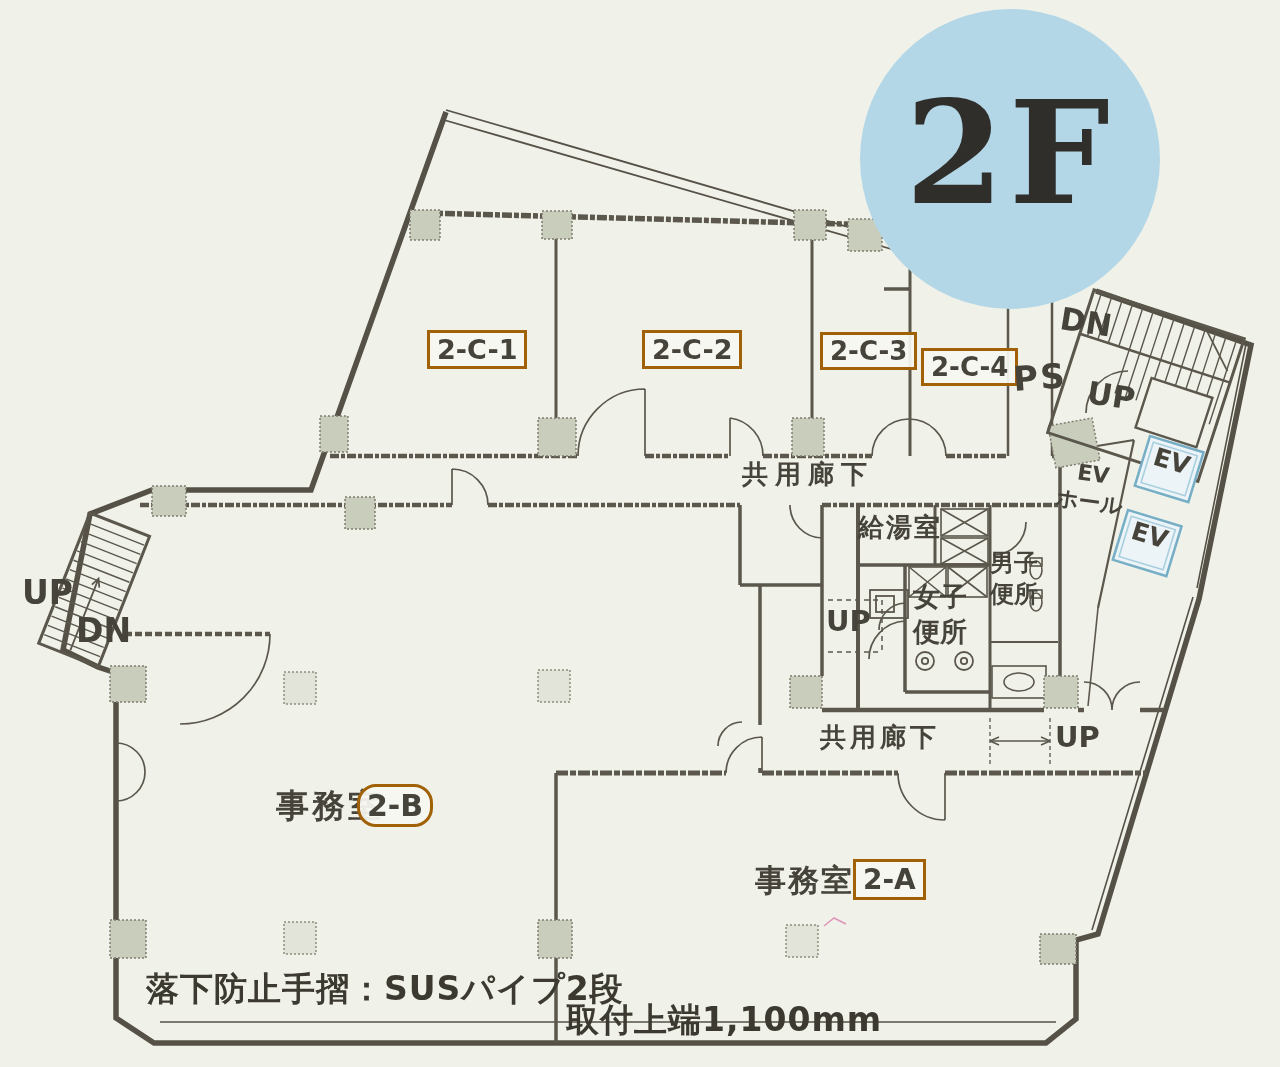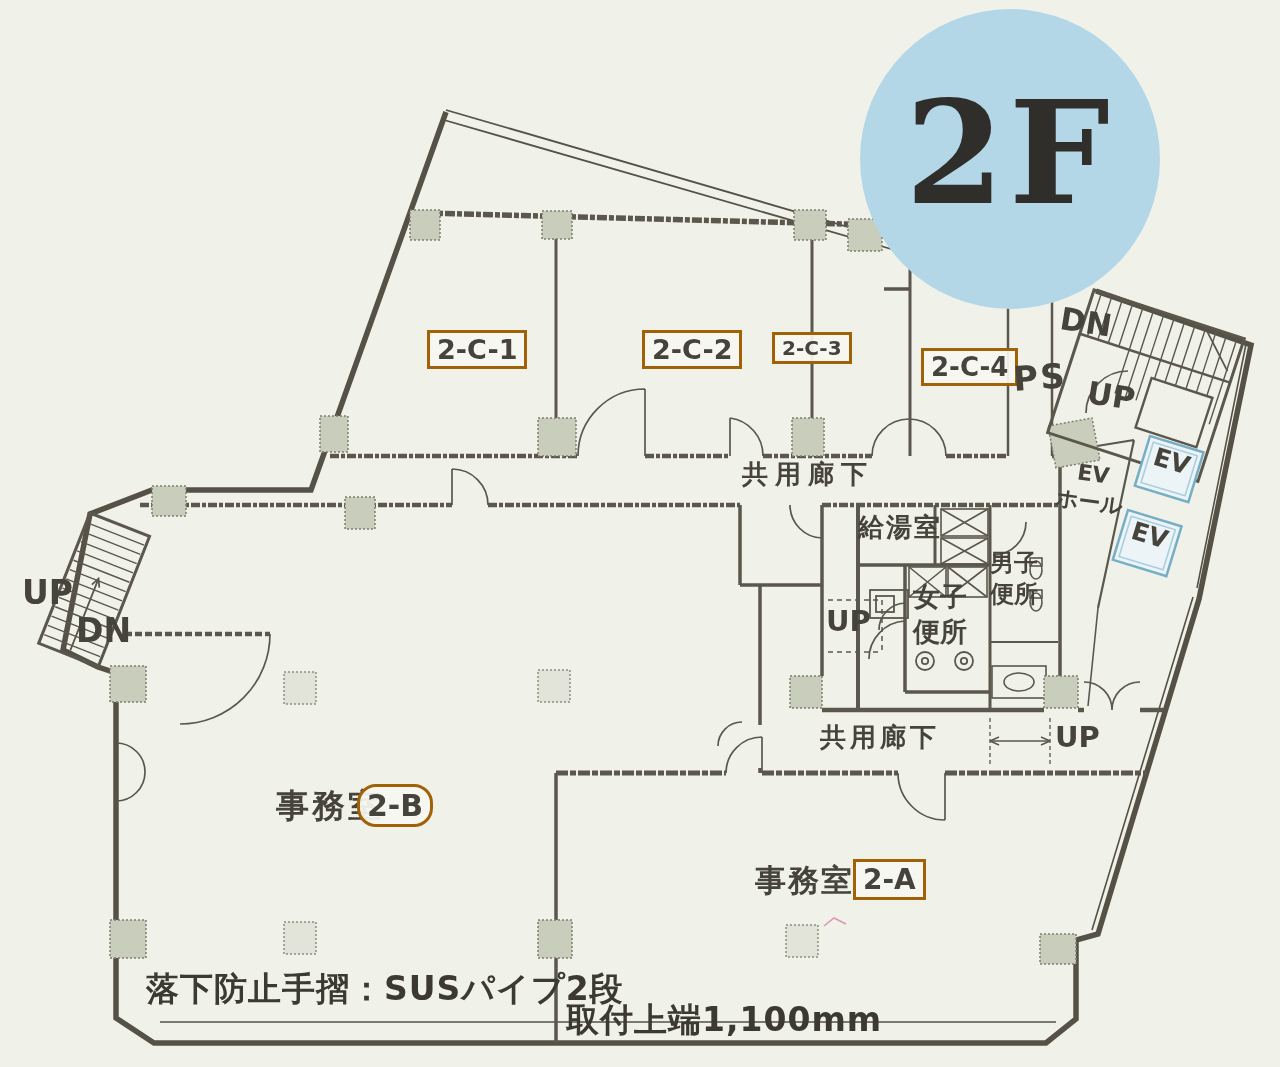--- a/index.html
+++ b/index.html
@@ -183,21 +183,21 @@
 
     <path d="M824,926 l10,-8 l12,6" stroke="#e096b8" stroke-width="1.6" fill="none"></path>
   </svg>
 
   <div class="badge" style="left:860px;top:9px;width:300px;height:300px;background:#b4d7e7;">
     <span>2F</span>
   </div>
 
   <div class="chip" style="left:427px;top:330px;font-size:27px;">2-C-1</div>
   <div class="chip" style="left:642px;top:330px;font-size:27px;">2-C-2</div>
-  <div class="chip" style="left:772px;top:332px;font-size:20px;">2-C-3</div>
+  <div class="chip" style="left:820px;top:332px;font-size:26px;">2-C-3</div>
   <div class="chip" style="left:921px;top:348px;font-size:26px;">2-C-4</div>
 
   <div class="lbl" style="left:276px;top:789px;font-size:33px;letter-spacing:3px;font-weight:600;">事務室</div>
   <div class="chip" style="left:357px;top:784px;font-size:30px;border-radius:19px;">2-B</div>
   <div class="lbl" style="left:755px;top:864px;font-size:31px;letter-spacing:2px;font-weight:600;">事務室</div>
   <div class="chip" style="left:853px;top:859px;font-size:28px;">2-A</div>
 
   <div class="lbl" style="left:742px;top:461px;font-size:26px;letter-spacing:7px;font-weight:600;">共用廊下</div>
   <div class="lbl" style="left:820px;top:724px;font-size:26px;letter-spacing:4px;font-weight:600;">共用廊下</div>
 

